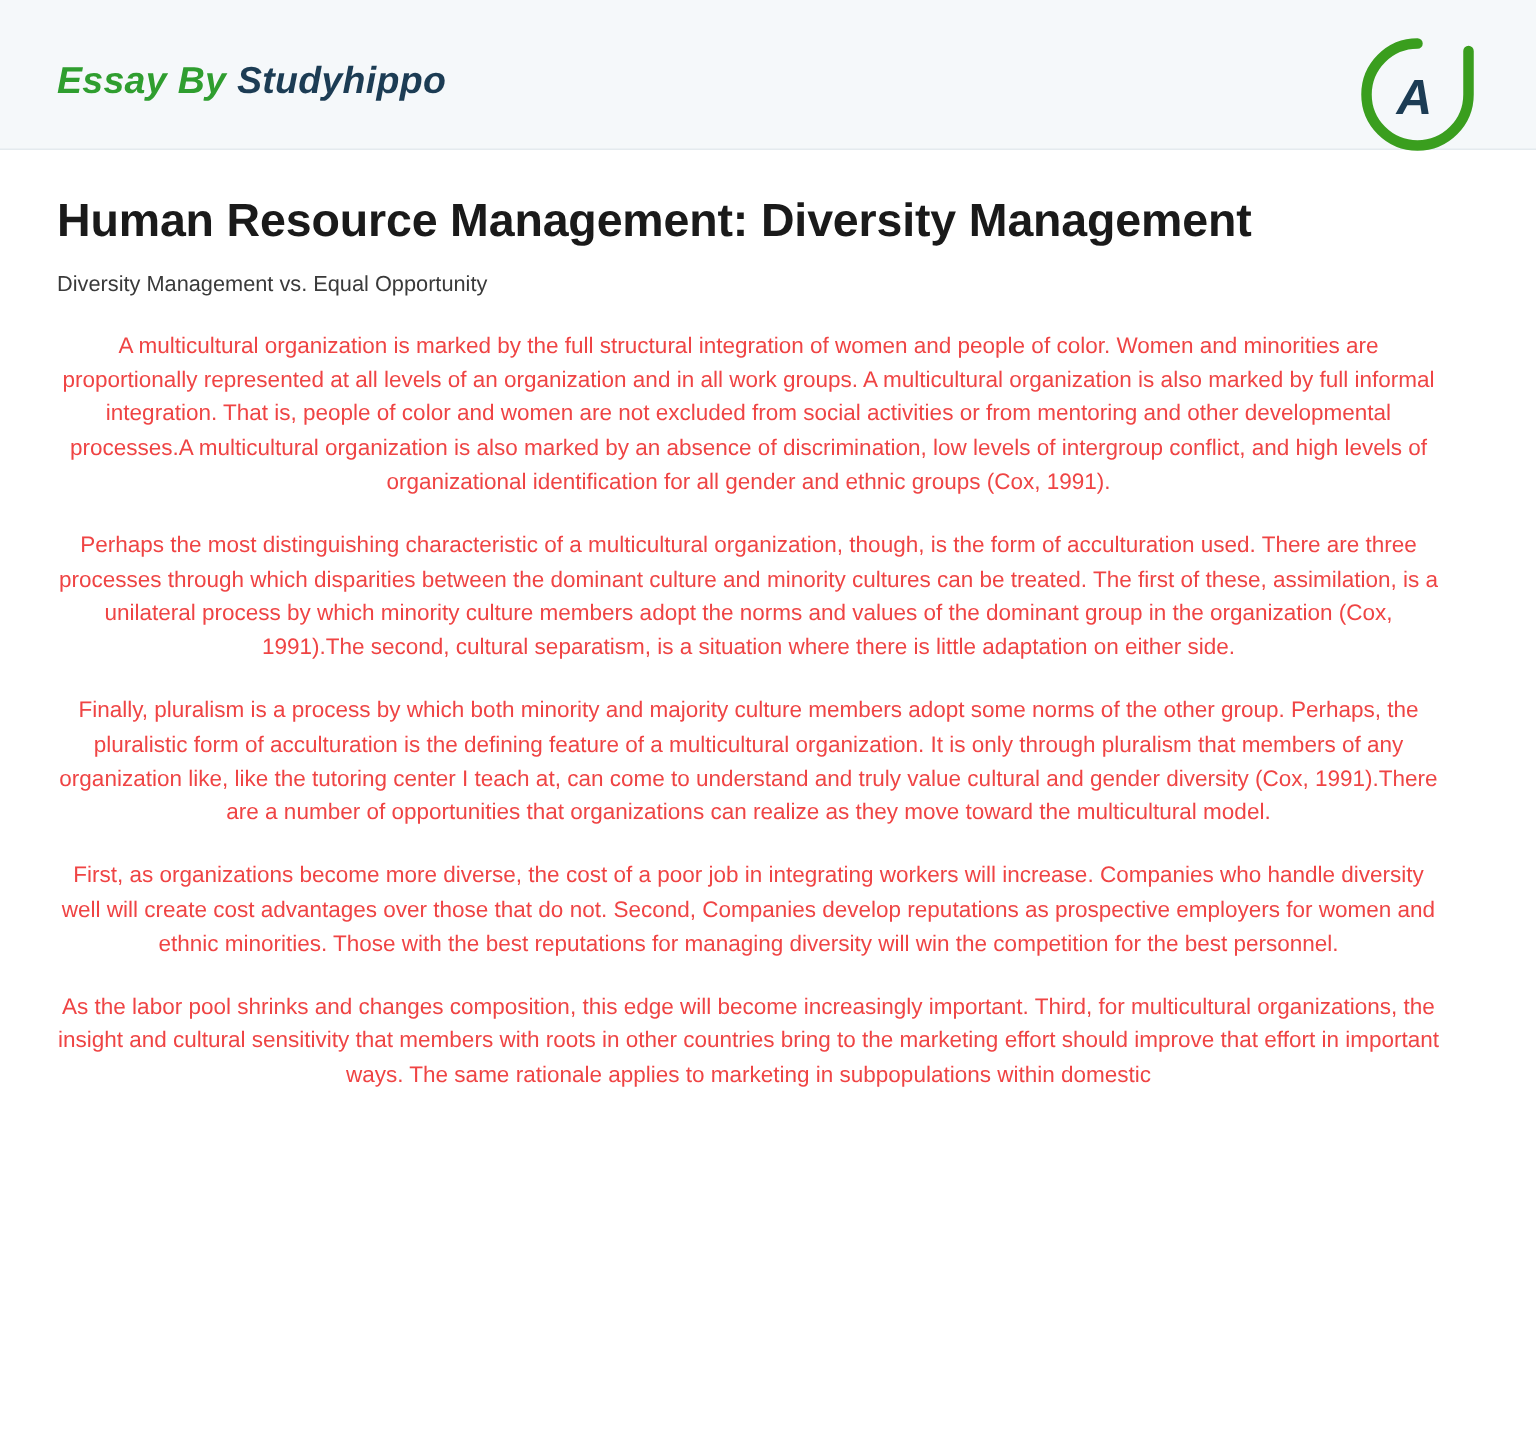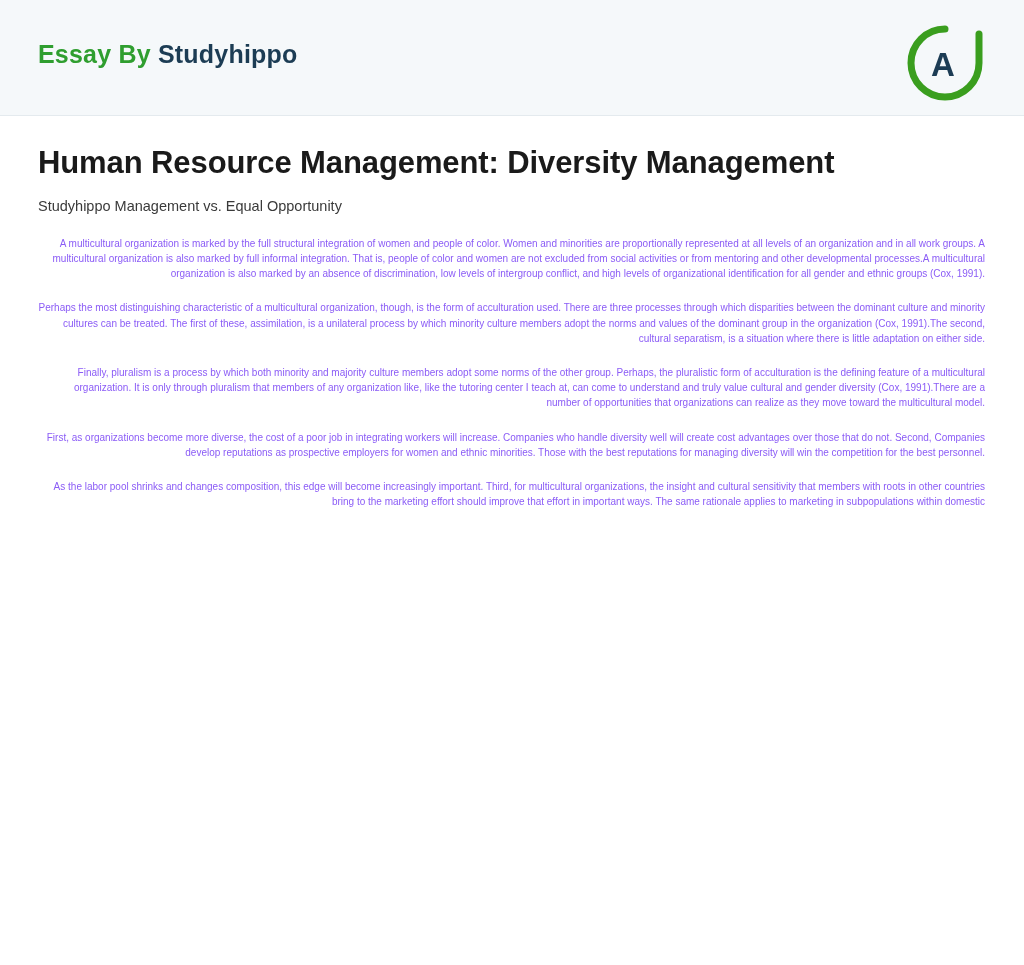--- a/index.html
+++ b/index.html
@@ -12,24 +12,25 @@
     height: 965px;
     background: #ffffff;
     font-family: "Liberation Sans", sans-serif;
     color: #2d2d2d;
     overflow: hidden;
   }
 
   
   .header {
     position: relative;
-    height: 116px;
+    height: 100px;
     background: #f5f8fa;
     border-bottom: 1px solid #e4eaee;
     padding: 0 38px;
+    font-style: italic;
   }
   .brand {
     position: absolute;
     top: 40px;
     left: 38px;
     font-size: 25px;
     font-weight: bold;
     letter-spacing: 0.2px;
   }
   .brand .brand-essay { color: #2f9e2f; }
@@ -48,43 +49,43 @@
     position: absolute;
     right: 38px;
     top: 22px;
     width: 82px;
     height: 82px;
   }
   .logo svg { display: block; }
 
   
   .doc {
-    padding: 28px 39px 0 38px;
+    padding: 28px 64px 0 38px;
   }
   .doc-title {
     font-size: 31px;
     line-height: 1.22;
     font-weight: bold;
     color: #1a1a1a;
     margin: 0 0 16px 0;
     max-width: 830px;
     letter-spacing: -0.1px;
   }
   .doc-subtitle {
     font-size: 14.5px;
     color: #3a3a3a;
     margin: 0 0 22px 0;
   }
   .doc p.para {
-    font-size: 10px;
+    font-size: 15px;
     line-height: 1.52;
-    color: #8b5cf6;
+    color: #ef4444;
     margin: 0 0 19px 0;
     max-width: 948px;
-    text-align: right;
+    text-align: center;
   }
 </style>
 </head>
 <body>
 
 <div class="header">
   <div class="brand">
     <span class="brand-essay">Essay</span>
     <span class="brand-by">By</span>
     <span class="brand-name">Studyhippo</span>
@@ -92,21 +93,21 @@
   <div class="logo">
     <svg width="82" height="82" viewBox="0 0 82 82" aria-hidden="true">
       <path d="M41 7 A34 34 0 1 0 75 41 L75 12" fill="none" stroke="#3a9e1e" stroke-width="7" stroke-linecap="round"></path>
       <text x="39" y="54" font-family="Liberation Sans, sans-serif" font-size="33" font-weight="bold" fill="#1c3c54" text-anchor="middle">A</text>
     </svg>
   </div>
 </div>
 
 <div class="doc">
   <h1 class="doc-title">Human Resource Management: Diversity Management</h1>
-  <p class="doc-subtitle">Studyhippo Management vs. Equal Opportunity</p>
+  <p class="doc-subtitle">Diversity Management vs. Equal Opportunity</p>
   <div>
     <p class="para">A multicultural organization is marked by the full structural integration of women and people of color. Women and minorities are proportionally represented at all levels of an organization and in all work groups. A multicultural organization is also marked by full informal integration. That is, people of color and women are not excluded from social activities or from mentoring and other developmental processes.A multicultural organization is also marked by an absence of discrimination, low levels of intergroup conflict, and high levels of organizational identification for all gender and ethnic groups (Cox, 1991).</p>
     <p class="para">Perhaps the most distinguishing characteristic of a multicultural organization, though, is the form of acculturation used. There are three processes through which disparities between the dominant culture and minority cultures can be treated. The first of these, assimilation, is a unilateral process by which minority culture members adopt the norms and values of the dominant group in the organization (Cox, 1991).The second, cultural separatism, is a situation where there is little adaptation on either side.</p>
     <p class="para">Finally, pluralism is a process by which both minority and majority culture members adopt some norms of the other group. Perhaps, the pluralistic form of acculturation is the defining feature of a multicultural organization. It is only through pluralism that members of any organization like, like the tutoring center I teach at, can come to understand and truly value cultural and gender diversity (Cox, 1991).There are a number of opportunities that organizations can realize as they move toward the multicultural model.</p>
     <p class="para">First, as organizations become more diverse, the cost of a poor job in integrating workers will increase. Companies who handle diversity well will create cost advantages over those that do not. Second, Companies develop reputations as prospective employers for women and ethnic minorities. Those with the best reputations for managing diversity will win the competition for the best personnel.</p>
     <p class="para">As the labor pool shrinks and changes composition, this edge will become increasingly important. Third, for multicultural organizations, the insight and cultural sensitivity that members with roots in other countries bring to the marketing effort should improve that effort in important ways. The same rationale applies to marketing in subpopulations within domestic</p>
   </div>
 </div>
 
 </body></html>

